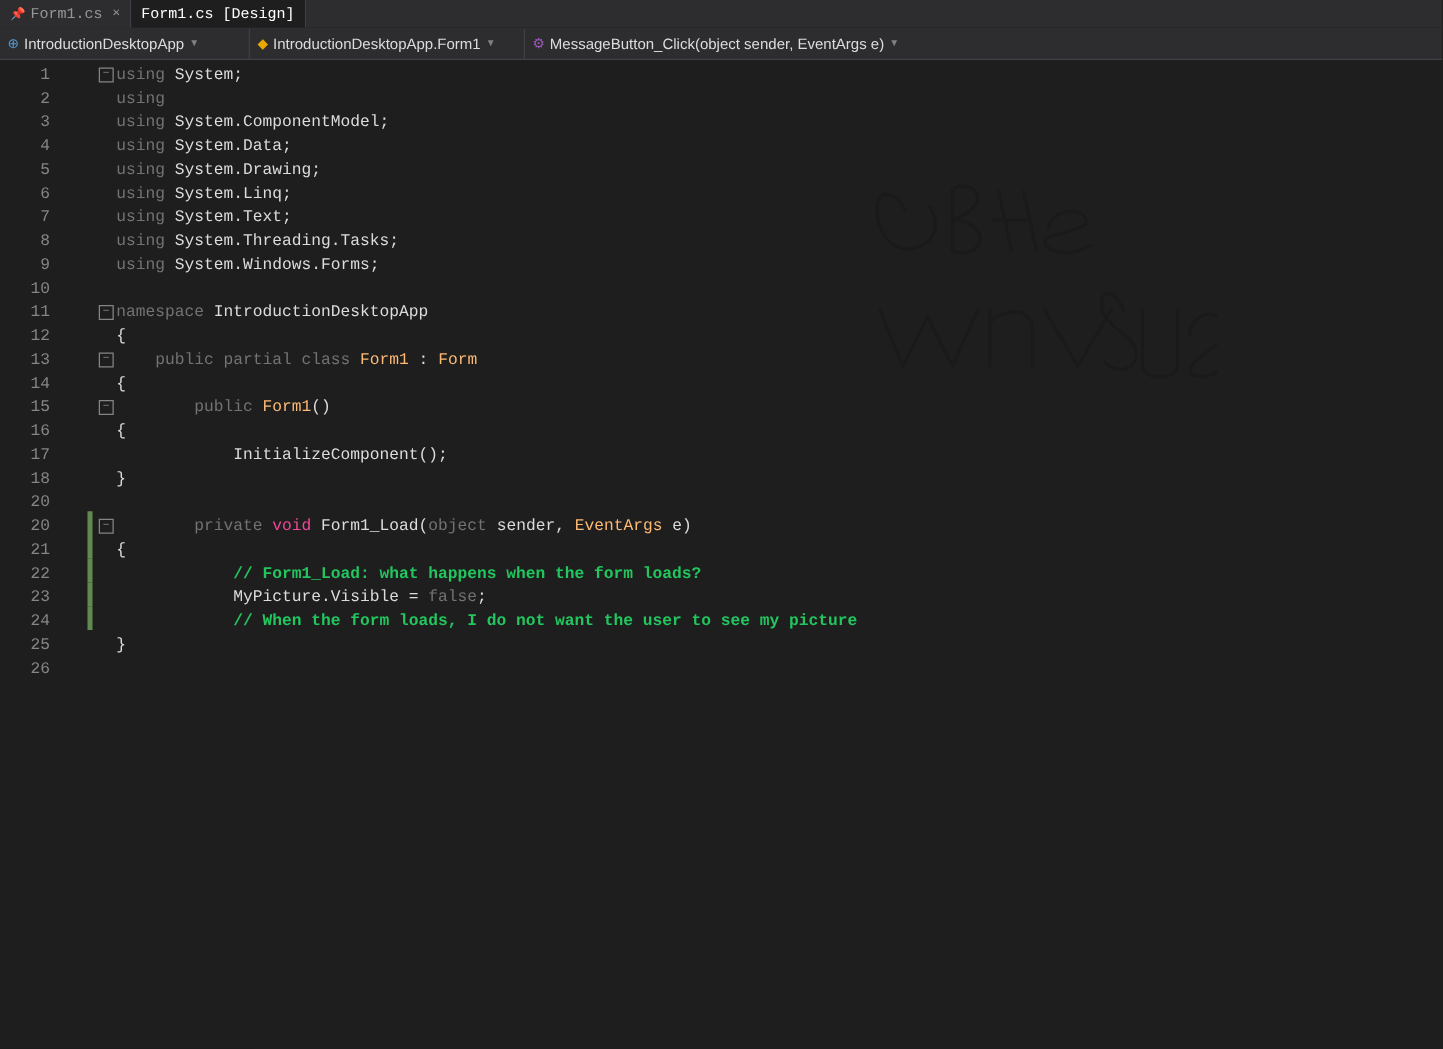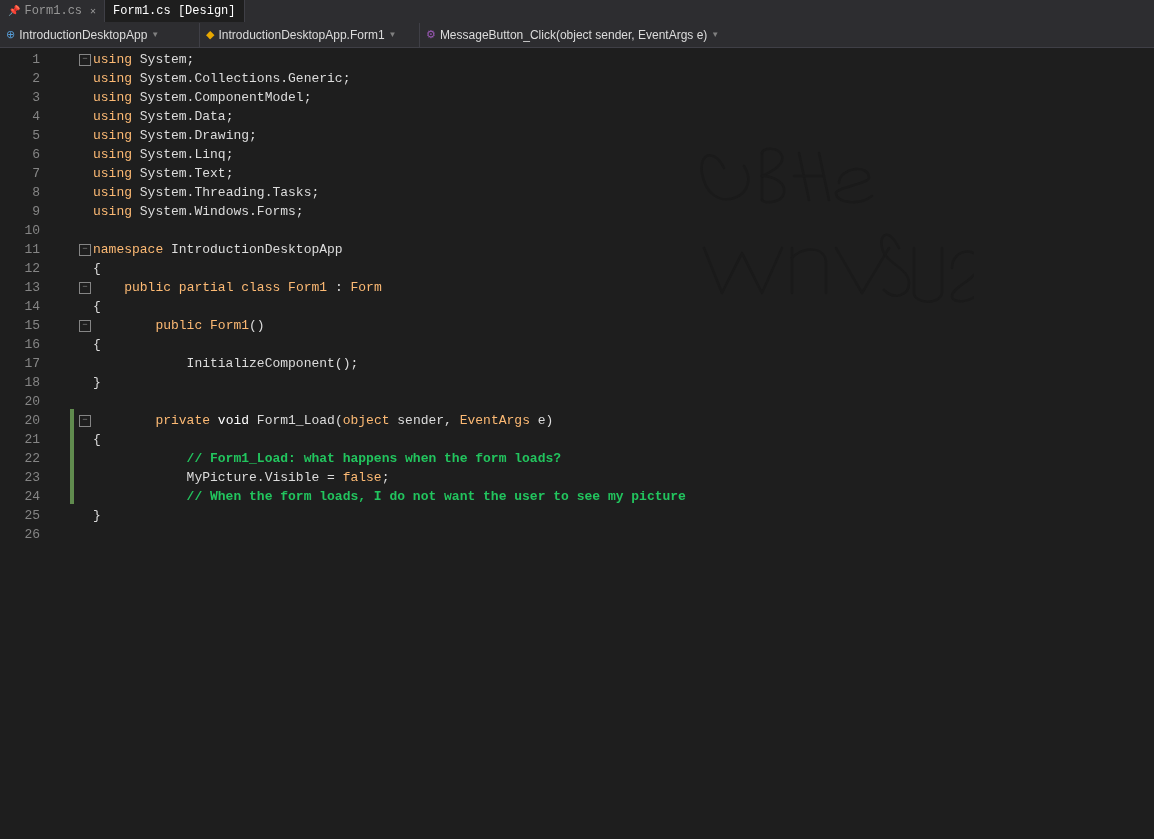--- a/index.html
+++ b/index.html
@@ -137,25 +137,25 @@
       height: 19px;
       line-height: 19px;
       white-space: pre;
       font-size: 13px;
       padding-left: 4px;
       display: flex;
       align-items: center;
     }
 
     
-    .kw-blue { color: #fdba74; }
+    .kw-blue { color: #737373; }
     .class-name { color: #fdba74; }
     .comment { color: #22c55e; font-weight: bold; }
     .plain { color: #dcdcdc; }
-    .kw-void { color: #ffffff; }
+    .kw-void { color: #ec4899; }
 
     
     .collapse-marker {
       display: inline-flex;
       align-items: center;
       justify-content: center;
       width: 12px;
       height: 12px;
       border: 1px solid #858585;
       color: #858585;
@@ -277,21 +277,21 @@
       <div style="height: 19px; width: 4px; background: rgb(96, 139, 78);"></div>
       <div style="height: 19px; width: 4px; background: rgb(96, 139, 78);"></div>
       <div style="height: 19px; width: 4px; background: rgb(96, 139, 78);"></div>
       <div style="height: 19px; width: 4px;"></div>
       <div style="height: 19px; width: 4px;"></div>
     </div>
 
   <div class="code-area">
     <div id="code-lines">
         <div class="code-line"><span class="collapse-marker">−</span><span class="kw-blue">using</span><span class="plain"> System;</span></div>
-        <div class="code-line"><span style="display: inline-block; width: 14px; flex-shrink: 0;"></span><span class="kw-blue">using</span><span class="plain"> System.Collections.Generic;</span></div>
+        <div class="code-line"><span style="display: inline-block; width: 14px; flex-shrink: 0;"></span><span class="kw-blue">using</span></div>
         <div class="code-line"><span style="display: inline-block; width: 14px; flex-shrink: 0;"></span><span class="kw-blue">using</span><span class="plain"> System.ComponentModel;</span></div>
         <div class="code-line"><span style="display: inline-block; width: 14px; flex-shrink: 0;"></span><span class="kw-blue">using</span><span class="plain"> System.Data;</span></div>
         <div class="code-line"><span style="display: inline-block; width: 14px; flex-shrink: 0;"></span><span class="kw-blue">using</span><span class="plain"> System.Drawing;</span></div>
         <div class="code-line"><span style="display: inline-block; width: 14px; flex-shrink: 0;"></span><span class="kw-blue">using</span><span class="plain"> System.Linq;</span></div>
         <div class="code-line"><span style="display: inline-block; width: 14px; flex-shrink: 0;"></span><span class="kw-blue">using</span><span class="plain"> System.Text;</span></div>
         <div class="code-line"><span style="display: inline-block; width: 14px; flex-shrink: 0;"></span><span class="kw-blue">using</span><span class="plain"> System.Threading.Tasks;</span></div>
         <div class="code-line"><span style="display: inline-block; width: 14px; flex-shrink: 0;"></span><span class="kw-blue">using</span><span class="plain"> System.Windows.Forms;</span></div>
         <div class="code-line"><span style="display: inline-block; width: 14px; flex-shrink: 0;"></span></div>
         <div class="code-line"><span class="collapse-marker">−</span><span class="kw-blue">namespace</span><span class="plain"> IntroductionDesktopApp</span></div>
         <div class="code-line"><span style="display: inline-block; width: 14px; flex-shrink: 0;"></span><span class="plain">{</span></div>

